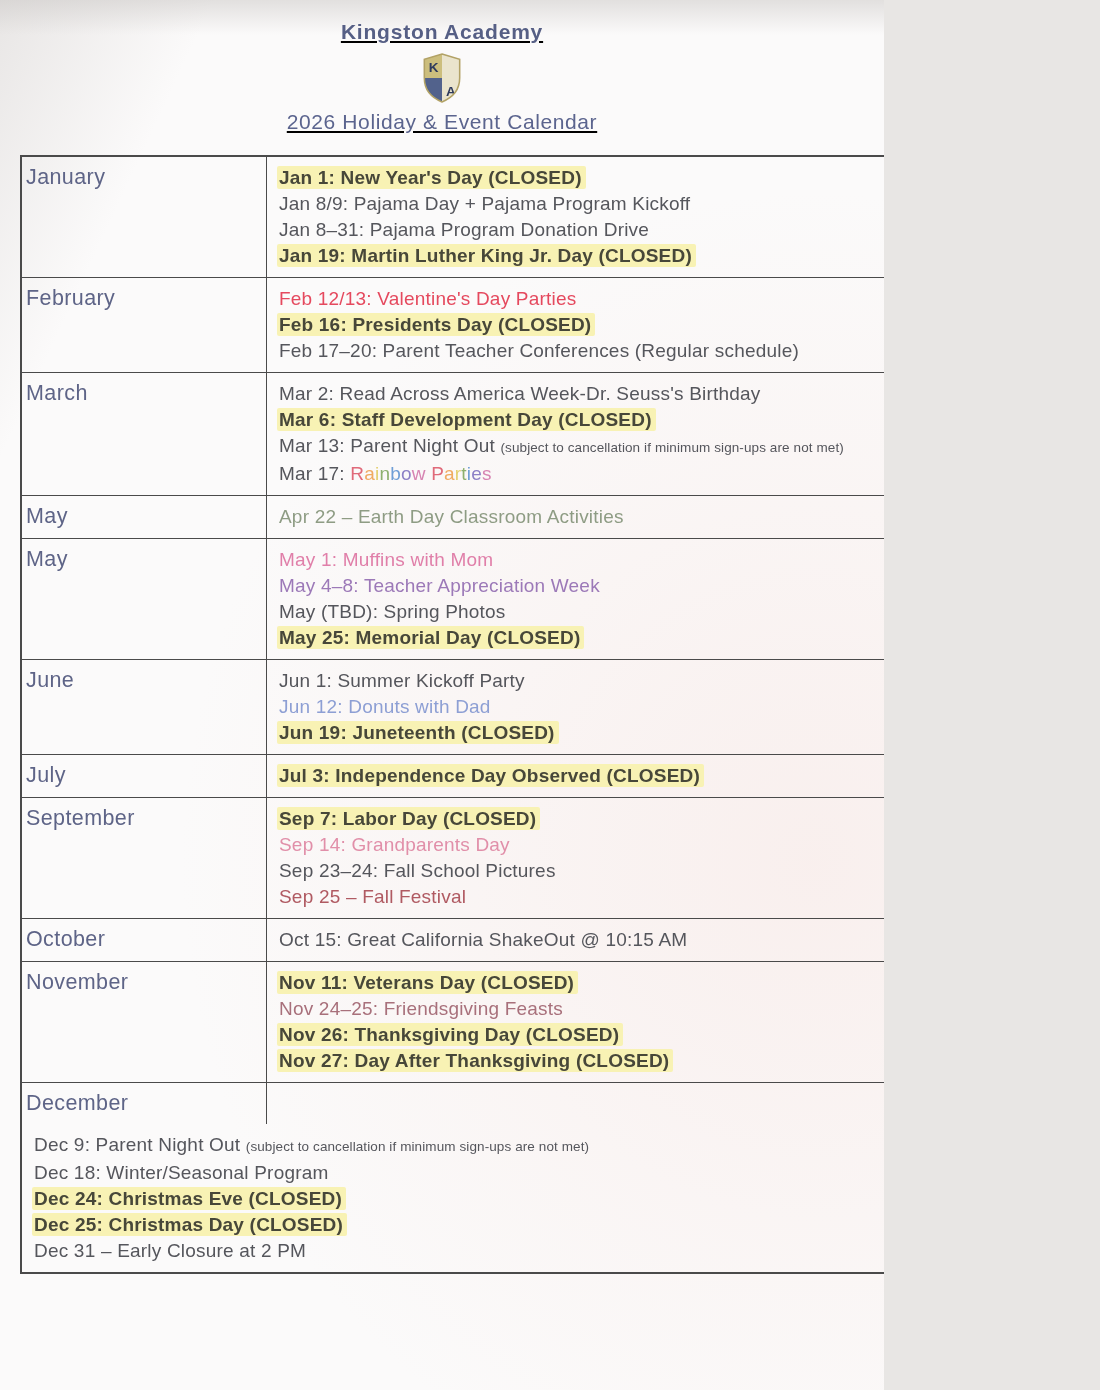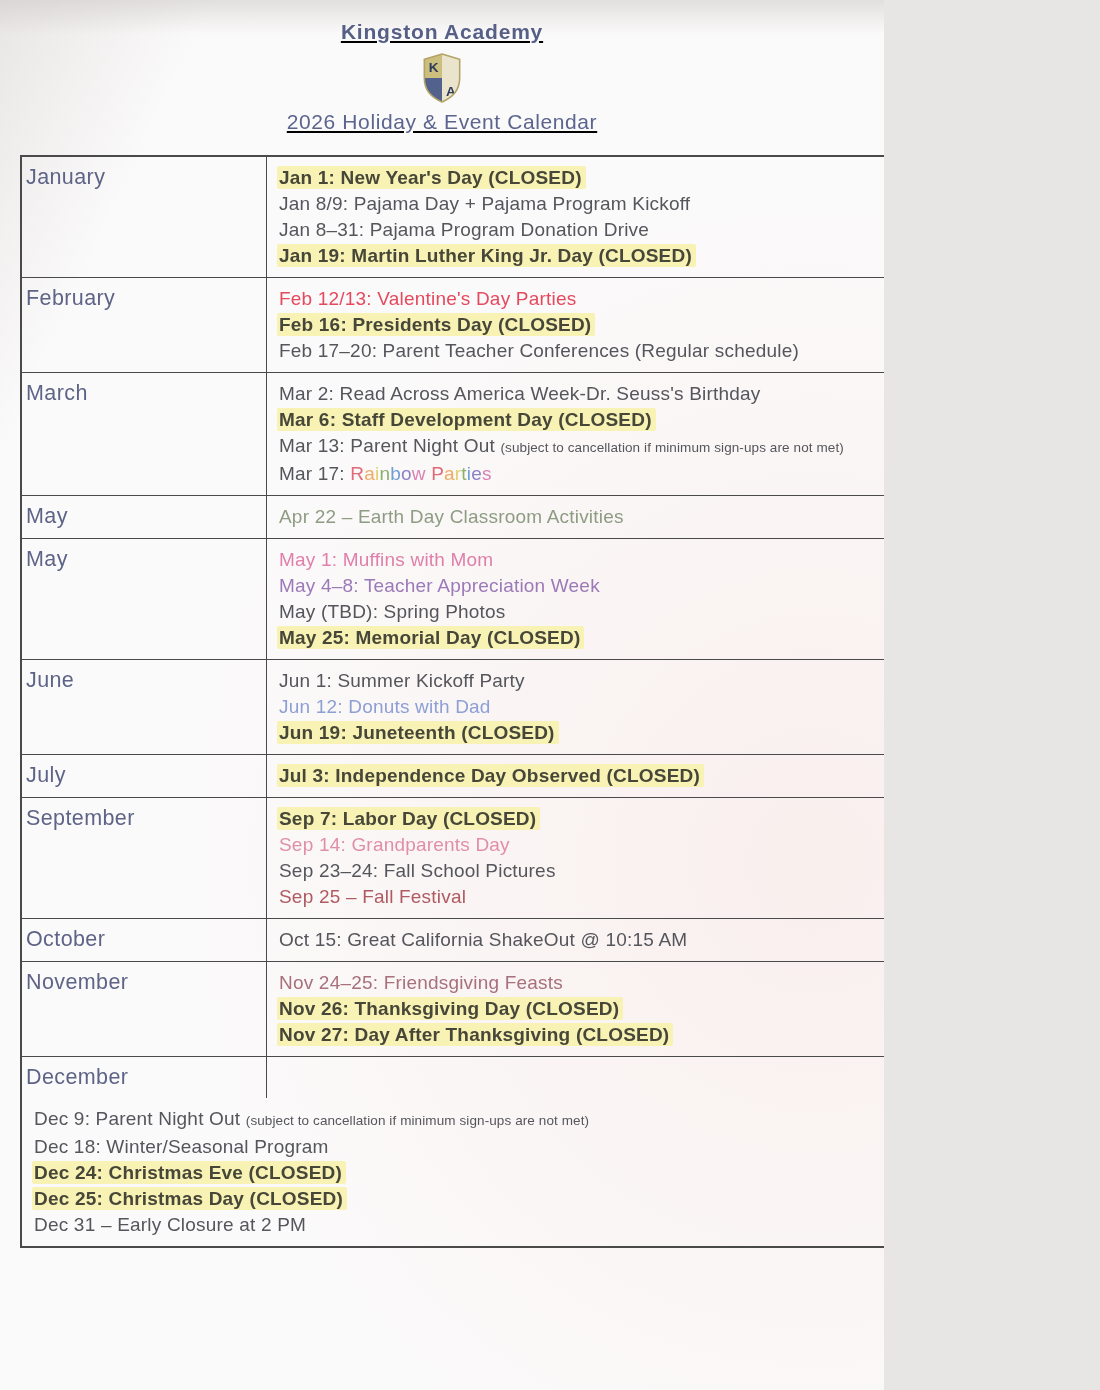--- a/index.html
+++ b/index.html
@@ -164,20 +164,21 @@
       </div>
       <div class="row">
         <div class="month-cell">October</div>
         <div class="events-cell">
           <div class="event-line"><span class="ev-normal">Oct 15: Great California ShakeOut @ 10:15 AM</span></div>
         </div>
       </div>
       <div class="row">
         <div class="month-cell">November</div>
         <div class="events-cell">
+          <div class="event-line"><span class="ev-closed">Nov 11: Veterans Day (CLOSED)</span></div>
           <div class="event-line"><span class="ev-normal" style="color: rgb(168, 112, 123);">Nov 24–25: Friendsgiving Feasts</span></div>
           <div class="event-line"><span class="ev-closed">Nov 26: Thanksgiving Day (CLOSED)</span></div>
           <div class="event-line"><span class="ev-closed">Nov 27: Day After Thanksgiving (CLOSED)</span></div>
         </div>
       </div>
       <div class="row">
         <div class="month-cell">December</div>
         <div class="events-cell">
           <div class="event-line"><span class="ev-normal">Dec 9: Parent Night Out  </span><span class="ev-note">(subject to cancellation if minimum sign-ups are not met)</span></div>
           <div class="event-line"><span class="ev-normal">Dec 18: Winter/Seasonal Program</span></div>

